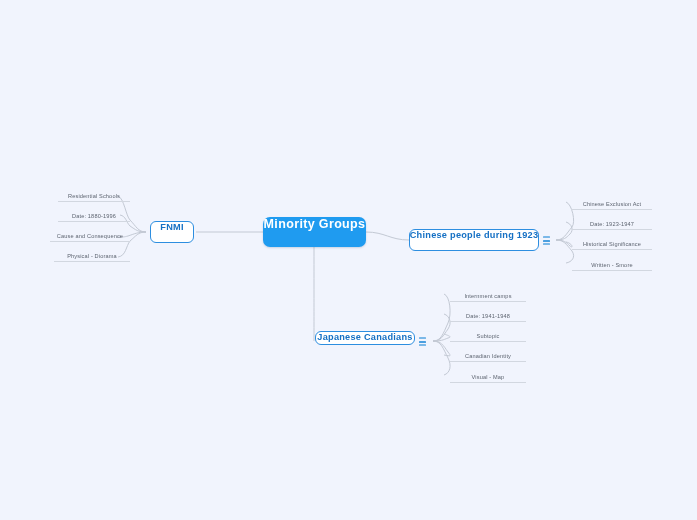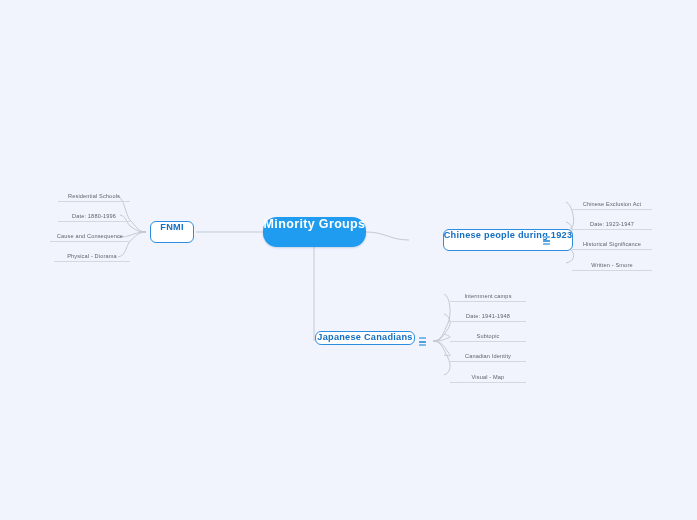--- a/index.html
+++ b/index.html
@@ -32,21 +32,21 @@
     box-sizing: border-box;
     display: flex;
     align-items: flex-start;
     justify-content: center;
     white-space: nowrap;
   }
   
   .root {
     background: #1f9bf0;
     color: #ffffff;
-    border-radius: 14px;
+    border-radius: 7px;
     font-size: 12.5px;
     font-weight: bold;
     letter-spacing: 0.35px;
     padding: 0 14px;
     box-shadow: 0 1px 2px rgba(20,60,110,0.18);
   }
   
   .branch {
     background: #ffffff;
     color: #1570c4;
@@ -135,21 +135,21 @@
   <div class="leaf" style="left:58px; top:208px; width:72px; height:14px; border-bottom:1px solid #d2d7e0;">
     <span>Date: 1880-1996</span>
   </div>
   <div class="leaf" style="left:50px; top:228px; width:80px; height:14px; border-bottom:1px solid #d2d7e0;">
     <span>Cause and Consequence</span>
   </div>
   <div class="leaf" style="left:54px; top:248px; width:76px; height:14px; border-bottom:1px solid #d2d7e0;">
     <span>Physical - Diorama</span>
   </div>
 
-  <div class="node branch" style="left:409px; top:229px; width:130px; height:22px;margin-left:34px;">
+  <div class="node branch" style="left:409px; top:229px; width:130px; height:22px;">
     <span>Chinese people during 1923</span>
   </div>
   <div class="handle" style="left:543px; top:236px;">
     <i></i>
       <i></i>
       <i></i>
   </div>
 
   <div class="leaf" style="left:572px; top:196px; width:80px; height:14px; border-bottom:1px solid #d2d7e0;">
     <span>Chinese Exclusion Act</span>

